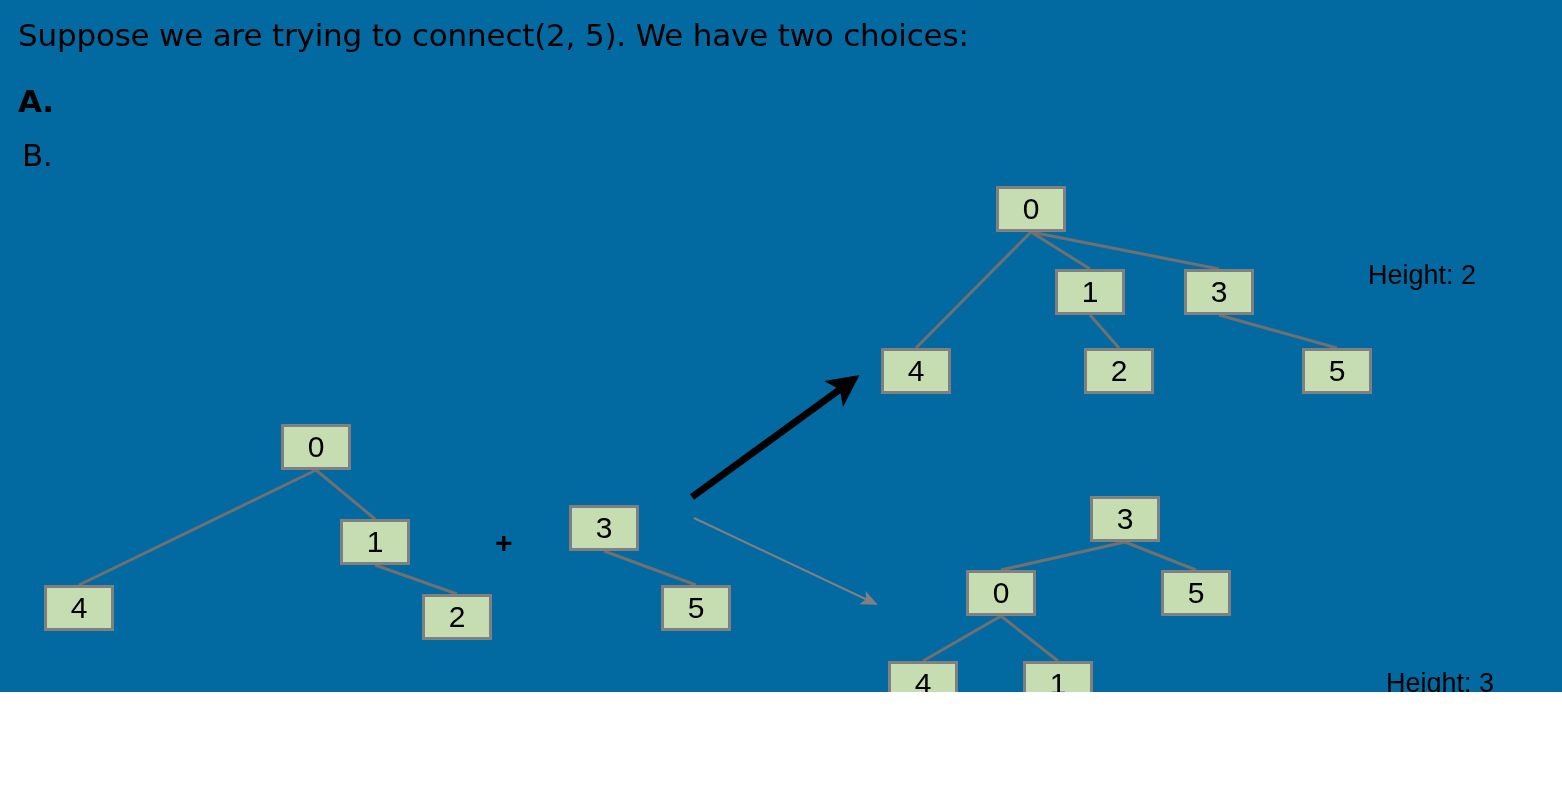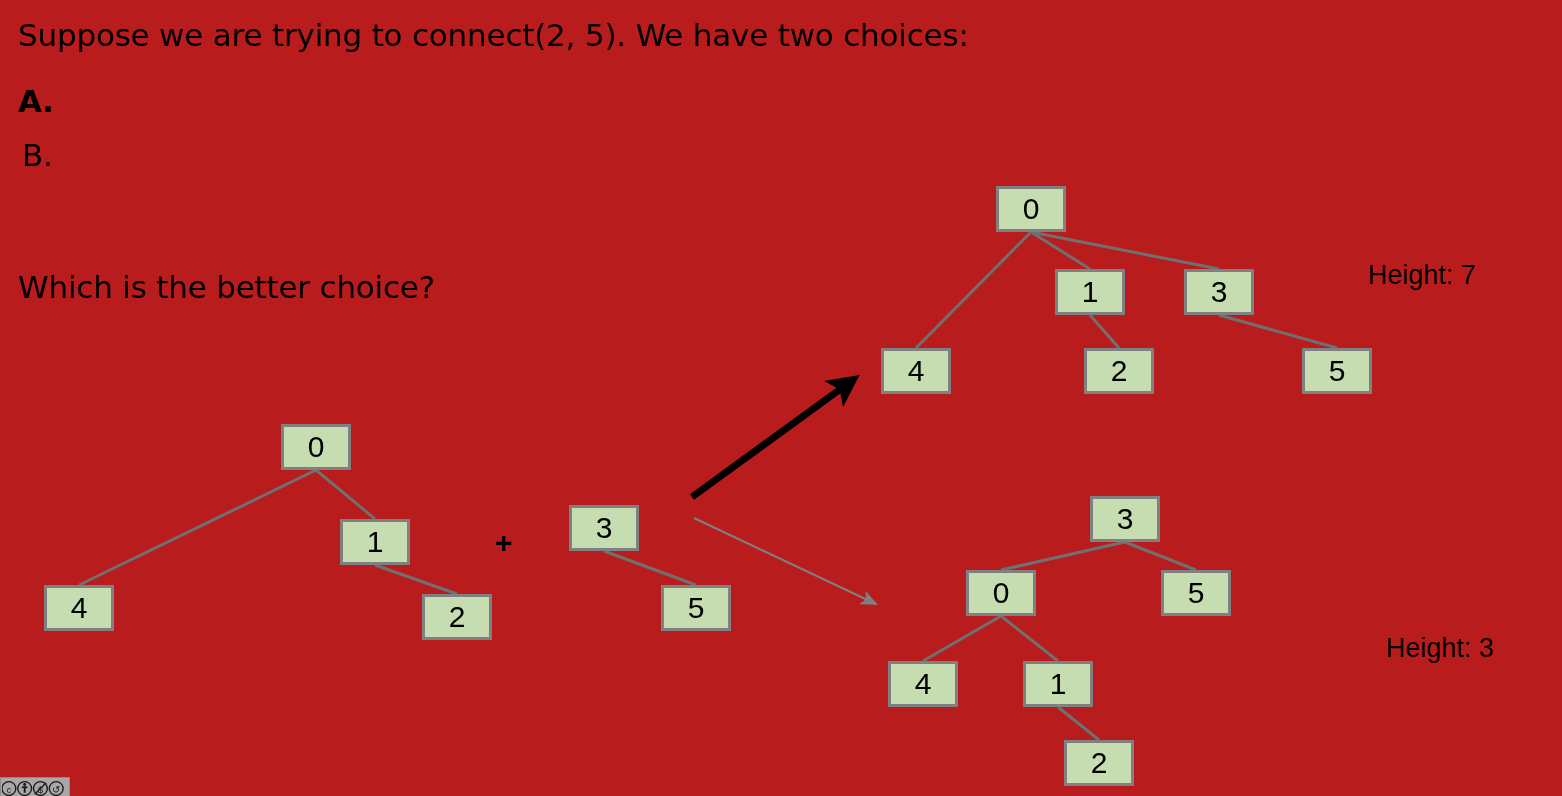--- a/index.html
+++ b/index.html
@@ -3,22 +3,22 @@
 <meta charset="utf-8">
 <style>
   html, body {
     margin: 0;
     padding: 0;
     background: #ffffff;
   }
   #slide {
     position: relative;
     width: 1562px;
-    height: 796px;
-    background: #b91c1c;
+    height: 692px;
+    background: #0369a1;
     overflow: hidden;
     font-family: "Liberation Sans", sans-serif;
     color: #000000;
   }
   
   .prompt-line {
     position: absolute;
     font-family: "DejaVu Sans", sans-serif;
     font-size: 31px;
     line-height: 38px;
@@ -73,21 +73,21 @@
   
   .height-label {
     position: absolute;
     font-family: "Liberation Sans", sans-serif;
     font-size: 27px;
     line-height: 1;
     color: #000000;
     white-space: nowrap;
   }
   #height-top    { left: 1368px; top: 262px; }
-  #height-bottom { left: 1386px; top: 635px; }
+  #height-bottom { left: 1386px; top: 670px; }
 
   #plus-sign {
     position: absolute;
     left: 495px;
     top: 528px;
     font-family: "Liberation Sans", sans-serif;
     font-size: 30px;
     font-weight: bold;
     line-height: 1;
     color: #000000;
@@ -117,21 +117,20 @@
   <div class="prompt-line" id="prompt-intro">Suppose we are trying to connect(2, 5). We have two choices:</div>
 
   <div class="choice-row" id="choice-a">
     <span class="choice-marker">A.</span>
   </div>
 
   <div class="choice-row" id="choice-b">
     <span class="choice-marker">B.</span>
   </div>
 
-  <div class="prompt-line" id="question-line">Which is the better choice?</div>
 
   <svg class="edges" id="edge-layer" viewBox="0 0 1562 796" xmlns="http://www.w3.org/2000/svg">
     <defs>
       <marker id="head-bold" markerWidth="5" markerHeight="5" refX="2.2" refY="2.5" orient="auto" markerUnits="strokeWidth">
         <path d="M0,0.2 L4.6,2.5 L0,4.8 L1.1,2.5 Z" fill="#000000"></path>
       </marker>
       <marker id="head-thin" markerWidth="9" markerHeight="9" refX="7.5" refY="4.5" orient="auto" markerUnits="strokeWidth">
         <path d="M0,0.8 L8.5,4.5 L0,8.2 L2,4.5 Z" fill="#808080"></path>
       </marker>
     </defs>
@@ -215,21 +214,21 @@
         </div>
         <div class="node" style="left: 1023px; top: 661px; background: rgb(198, 221, 178); border-color: rgb(128, 128, 128);">
           <span>1</span>
         </div>
         <div class="node" style="left: 1064px; top: 740px; background: rgb(198, 221, 178); border-color: rgb(128, 128, 128);">
           <span>2</span>
         </div>
       </div>
     </div>
 
-  <div class="height-label" id="height-top">Height: 7</div>
+  <div class="height-label" id="height-top">Height: 2</div>
 
   <div class="height-label" id="height-bottom">Height: 3</div>
 
   <div id="plus-sign">+</div>
 
   <div id="cc-badge">
     <svg width="68" height="18" viewBox="0 0 68 18" xmlns="http://www.w3.org/2000/svg">
       <g fill="none" stroke="#1a1a1a" stroke-width="1.4">
         <circle cx="7" cy="9.5" r="7"></circle>
         <circle cx="23" cy="9.5" r="7"></circle>

